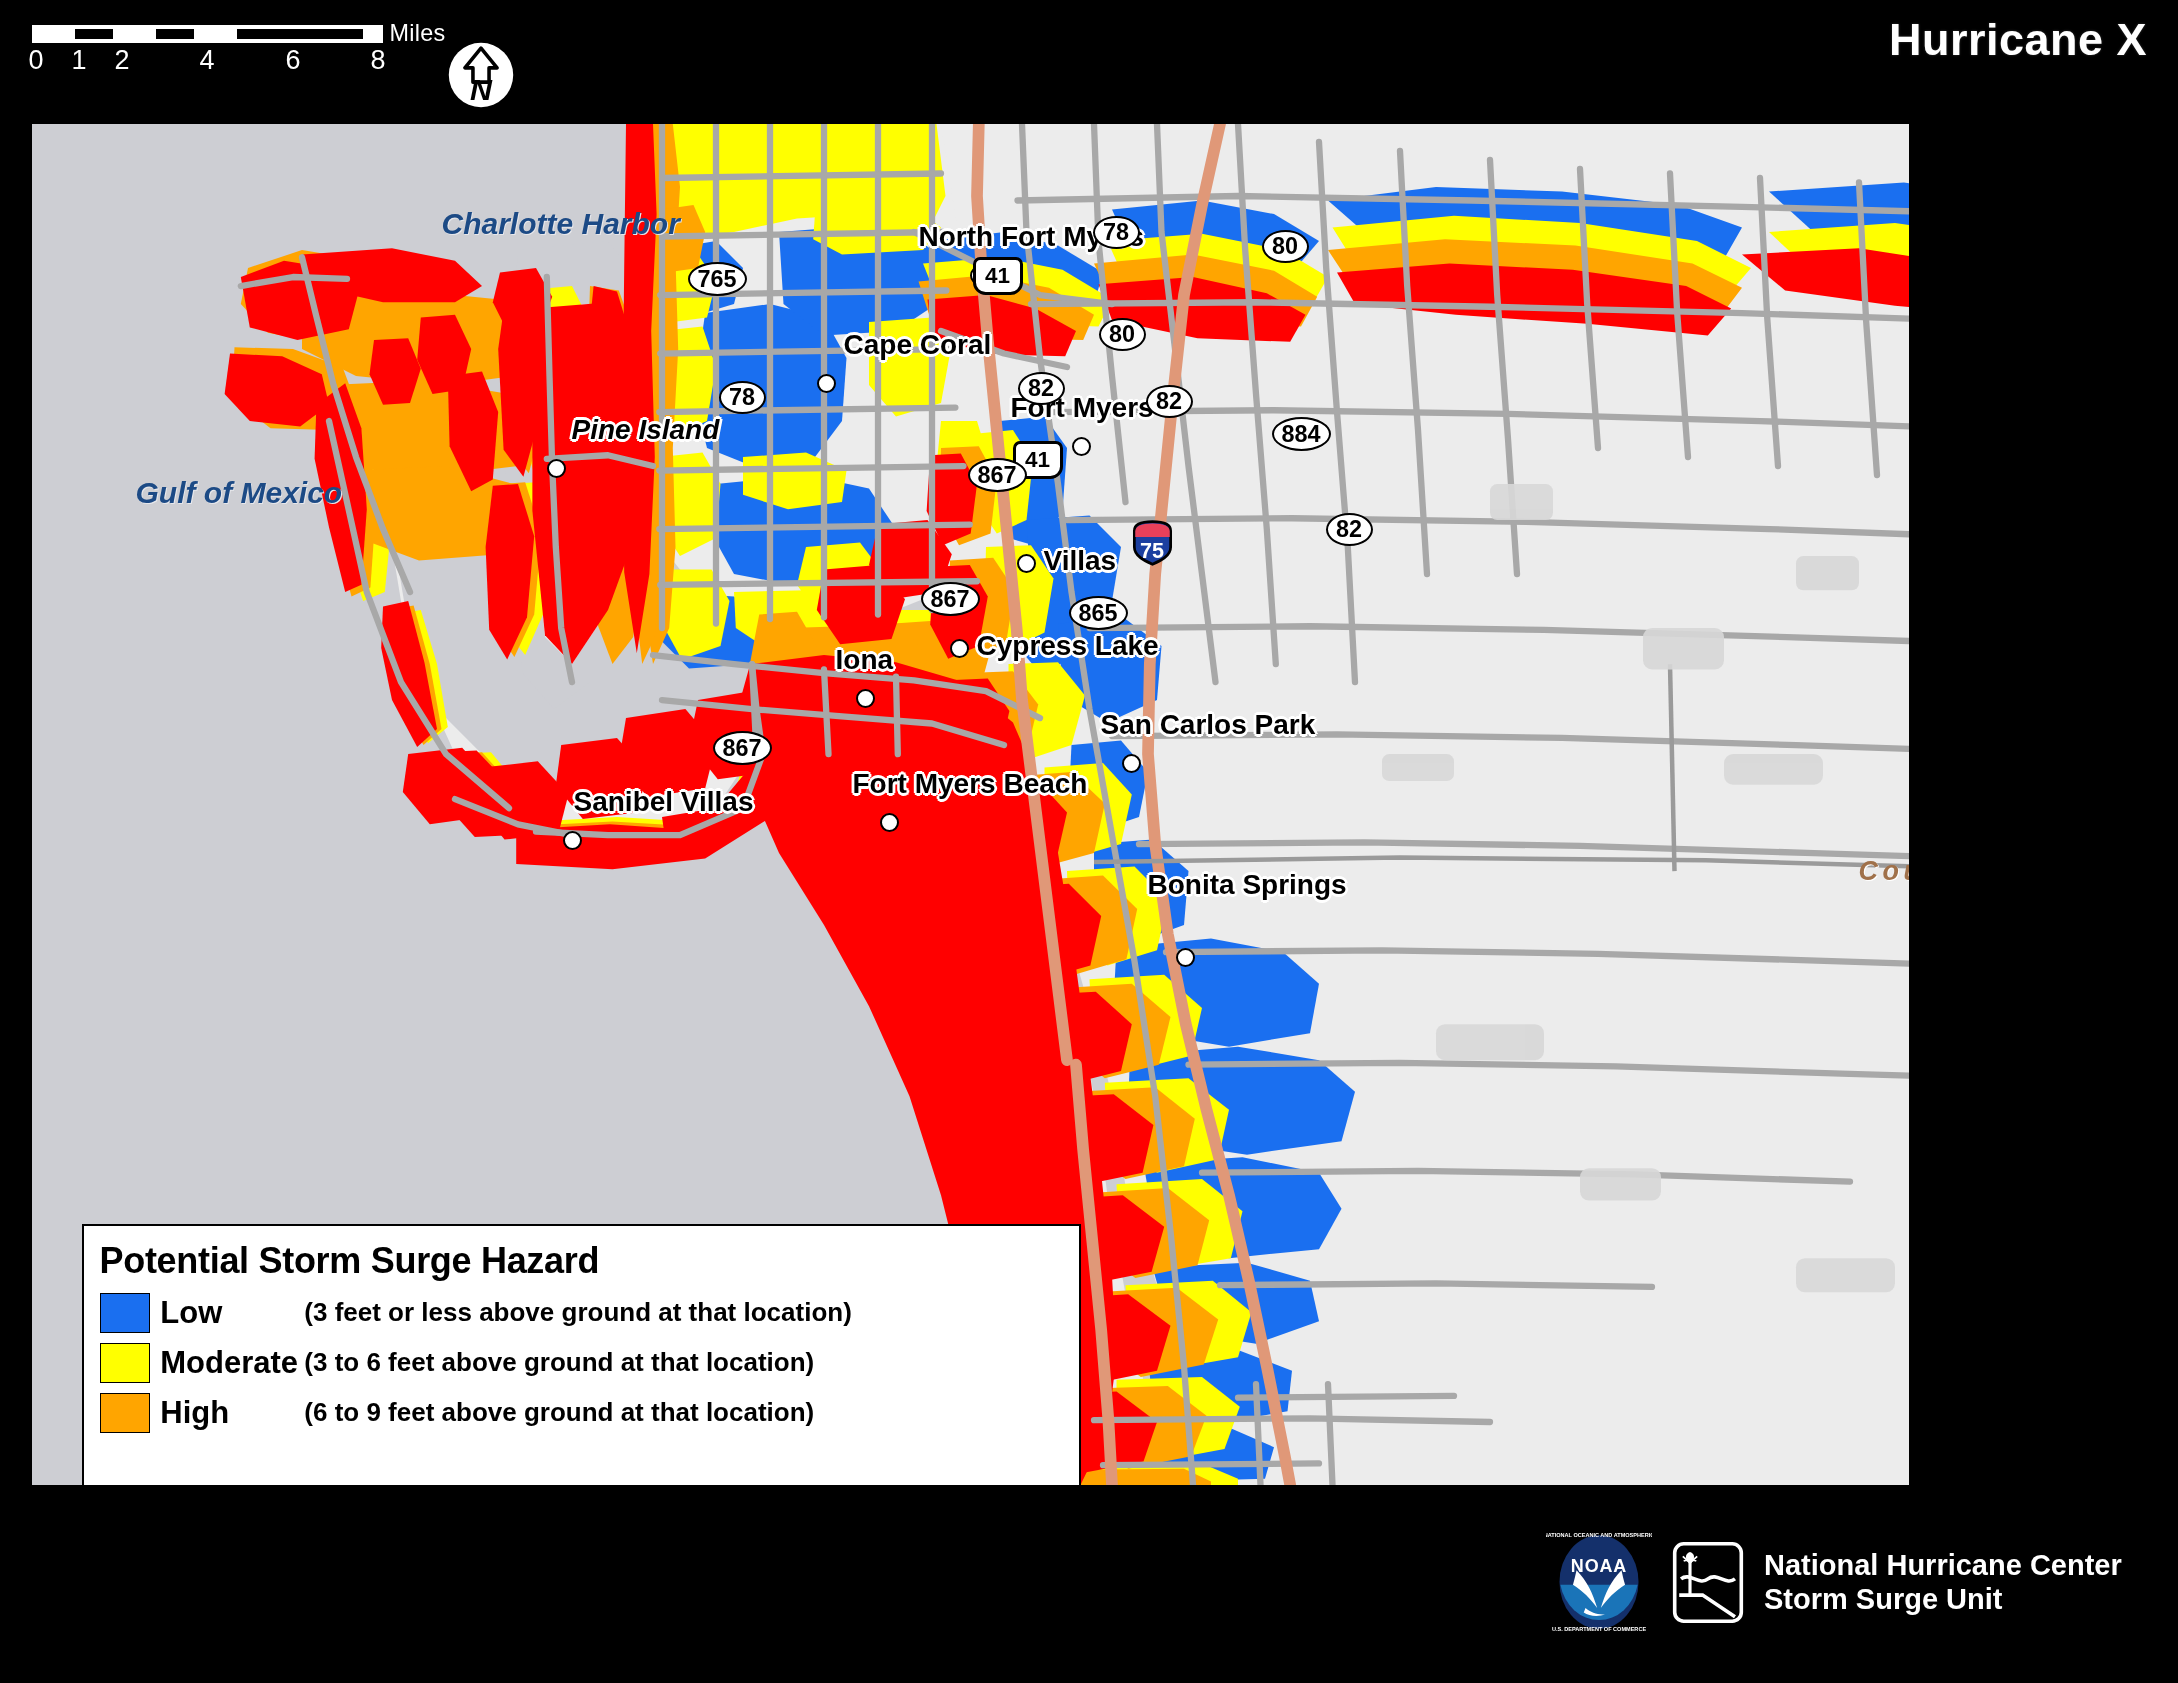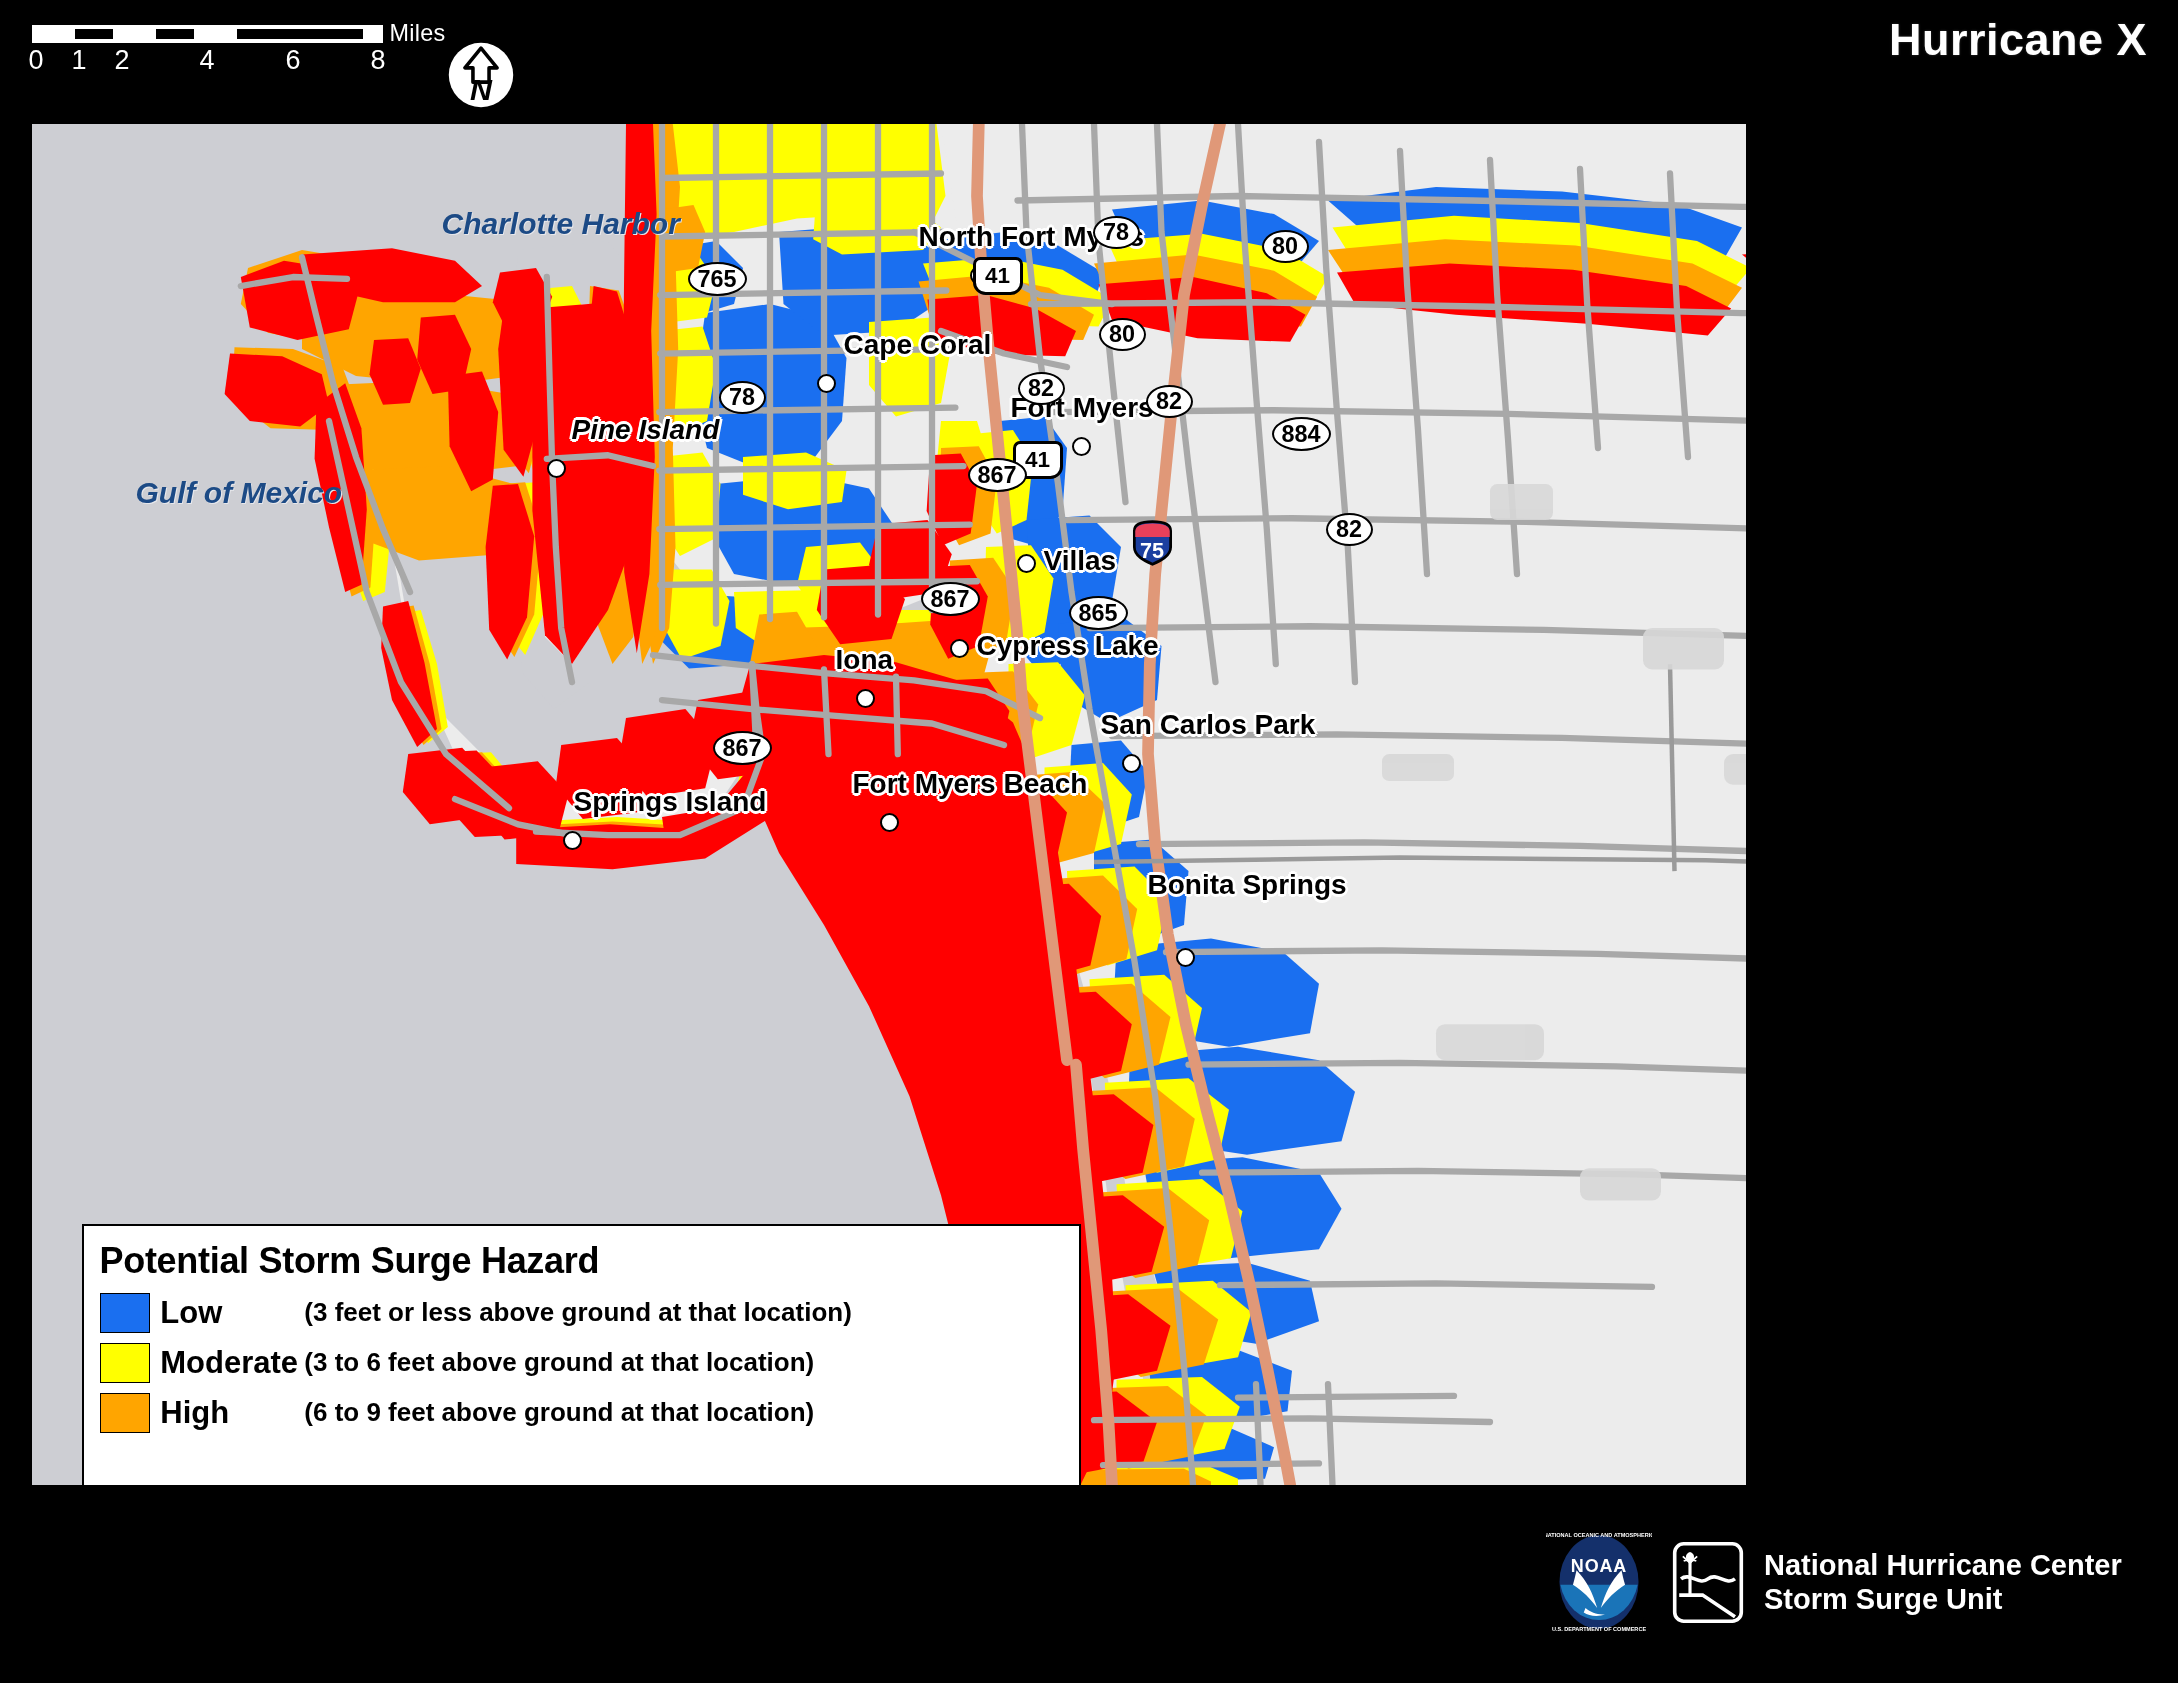--- a/index.html
+++ b/index.html
@@ -14,21 +14,21 @@
   .scalebar-units{position:absolute;left:358px;top:-5.4px;color:#fff;font-size:23.4px;letter-spacing:0.3px;}
   .scalebar-nums{position:absolute;left:-8px;top:20px;width:378px;height:29px;}
   .scalebar-nums span{position:absolute;top:0;color:#fff;font-size:27px;text-align:center;width:25px;}
 
   .compass{position:absolute;left:447px;top:41px;width:68px;height:68px;}
 
   .title{position:absolute;right:31px;top:14.4px;color:#fff;font-size:45px;font-weight:bold;letter-spacing:0.5px;
          text-shadow:0 0 2.7px #fff3;}
 
   
-  #map{position:absolute;left:31.5px;top:124px;width:1714px;height:1361px;background:#cdced3;overflow:hidden;}
+  #map{position:absolute;left:31.5px;top:124px;width:1877px;height:1361px;background:#cdced3;overflow:hidden;}
   #mapsvg{position:absolute;left:0;top:0;width:2115px;height:1361px;display:block;}
 
   
   .city{position:absolute;white-space:nowrap;font-size:28px;font-weight:bold;color:#000;
         text-shadow:
           1.8px 0 0 #fff,-1.8px 0 0 #fff,0 1.8px 0 #fff,0 -1.8px 0 #fff,
           1.8px 1.8px 0 #fff,-1.8px 1.8px 0 #fff,1.8px -1.8px 0 #fff,-1.8px -1.8px 0 #fff,
           2.7px 0 0 #fff,-2.7px 0 0 #fff,0 2.7px 0 #fff,0 -2.7px 0 #fff;
         pointer-events:none;}
   .dot{position:absolute;width:19px;height:19px;border-radius:50%;background:#fff;border:2.7px solid #000;
@@ -429,21 +429,21 @@
     <div class="dot" style="left:824px;top:565px;"></div>
     <div class="city" style="left:804px;top:520px;">Iona</div>
 
     <div class="dot" style="left:1090px;top:630px;"></div>
     <div class="city" style="left:1069px;top:585px;">San Carlos Park</div>
 
     <div class="dot" style="left:848px;top:689px;"></div>
     <div class="city" style="left:821px;top:644px;">Fort Myers Beach</div>
 
     <div class="dot" style="left:531px;top:707px;"></div>
-    <div class="city" style="left:542px;top:662px;">Springs Island</div>
+    <div class="city" style="left:542px;top:662px;">Sanibel Villas</div>
 
     <div class="dot" style="left:1144px;top:824px;"></div>
     <div class="city" style="left:1116px;top:745px;">Bonita Springs</div>
 
     <div class="shield w3" style="left:656px;top:138px;">765</div>
     <div class="shield w2" style="left:1061px;top:92px;">78</div>
     <div class="shield w2" style="left:1230px;top:106px;">80</div>
     <div class="shield us" style="left:941px;top:133px;">41</div>
     <div class="shield w2" style="left:687px;top:257px;">78</div>
     <div class="shield w2" style="left:1067px;top:194px;">80</div>

